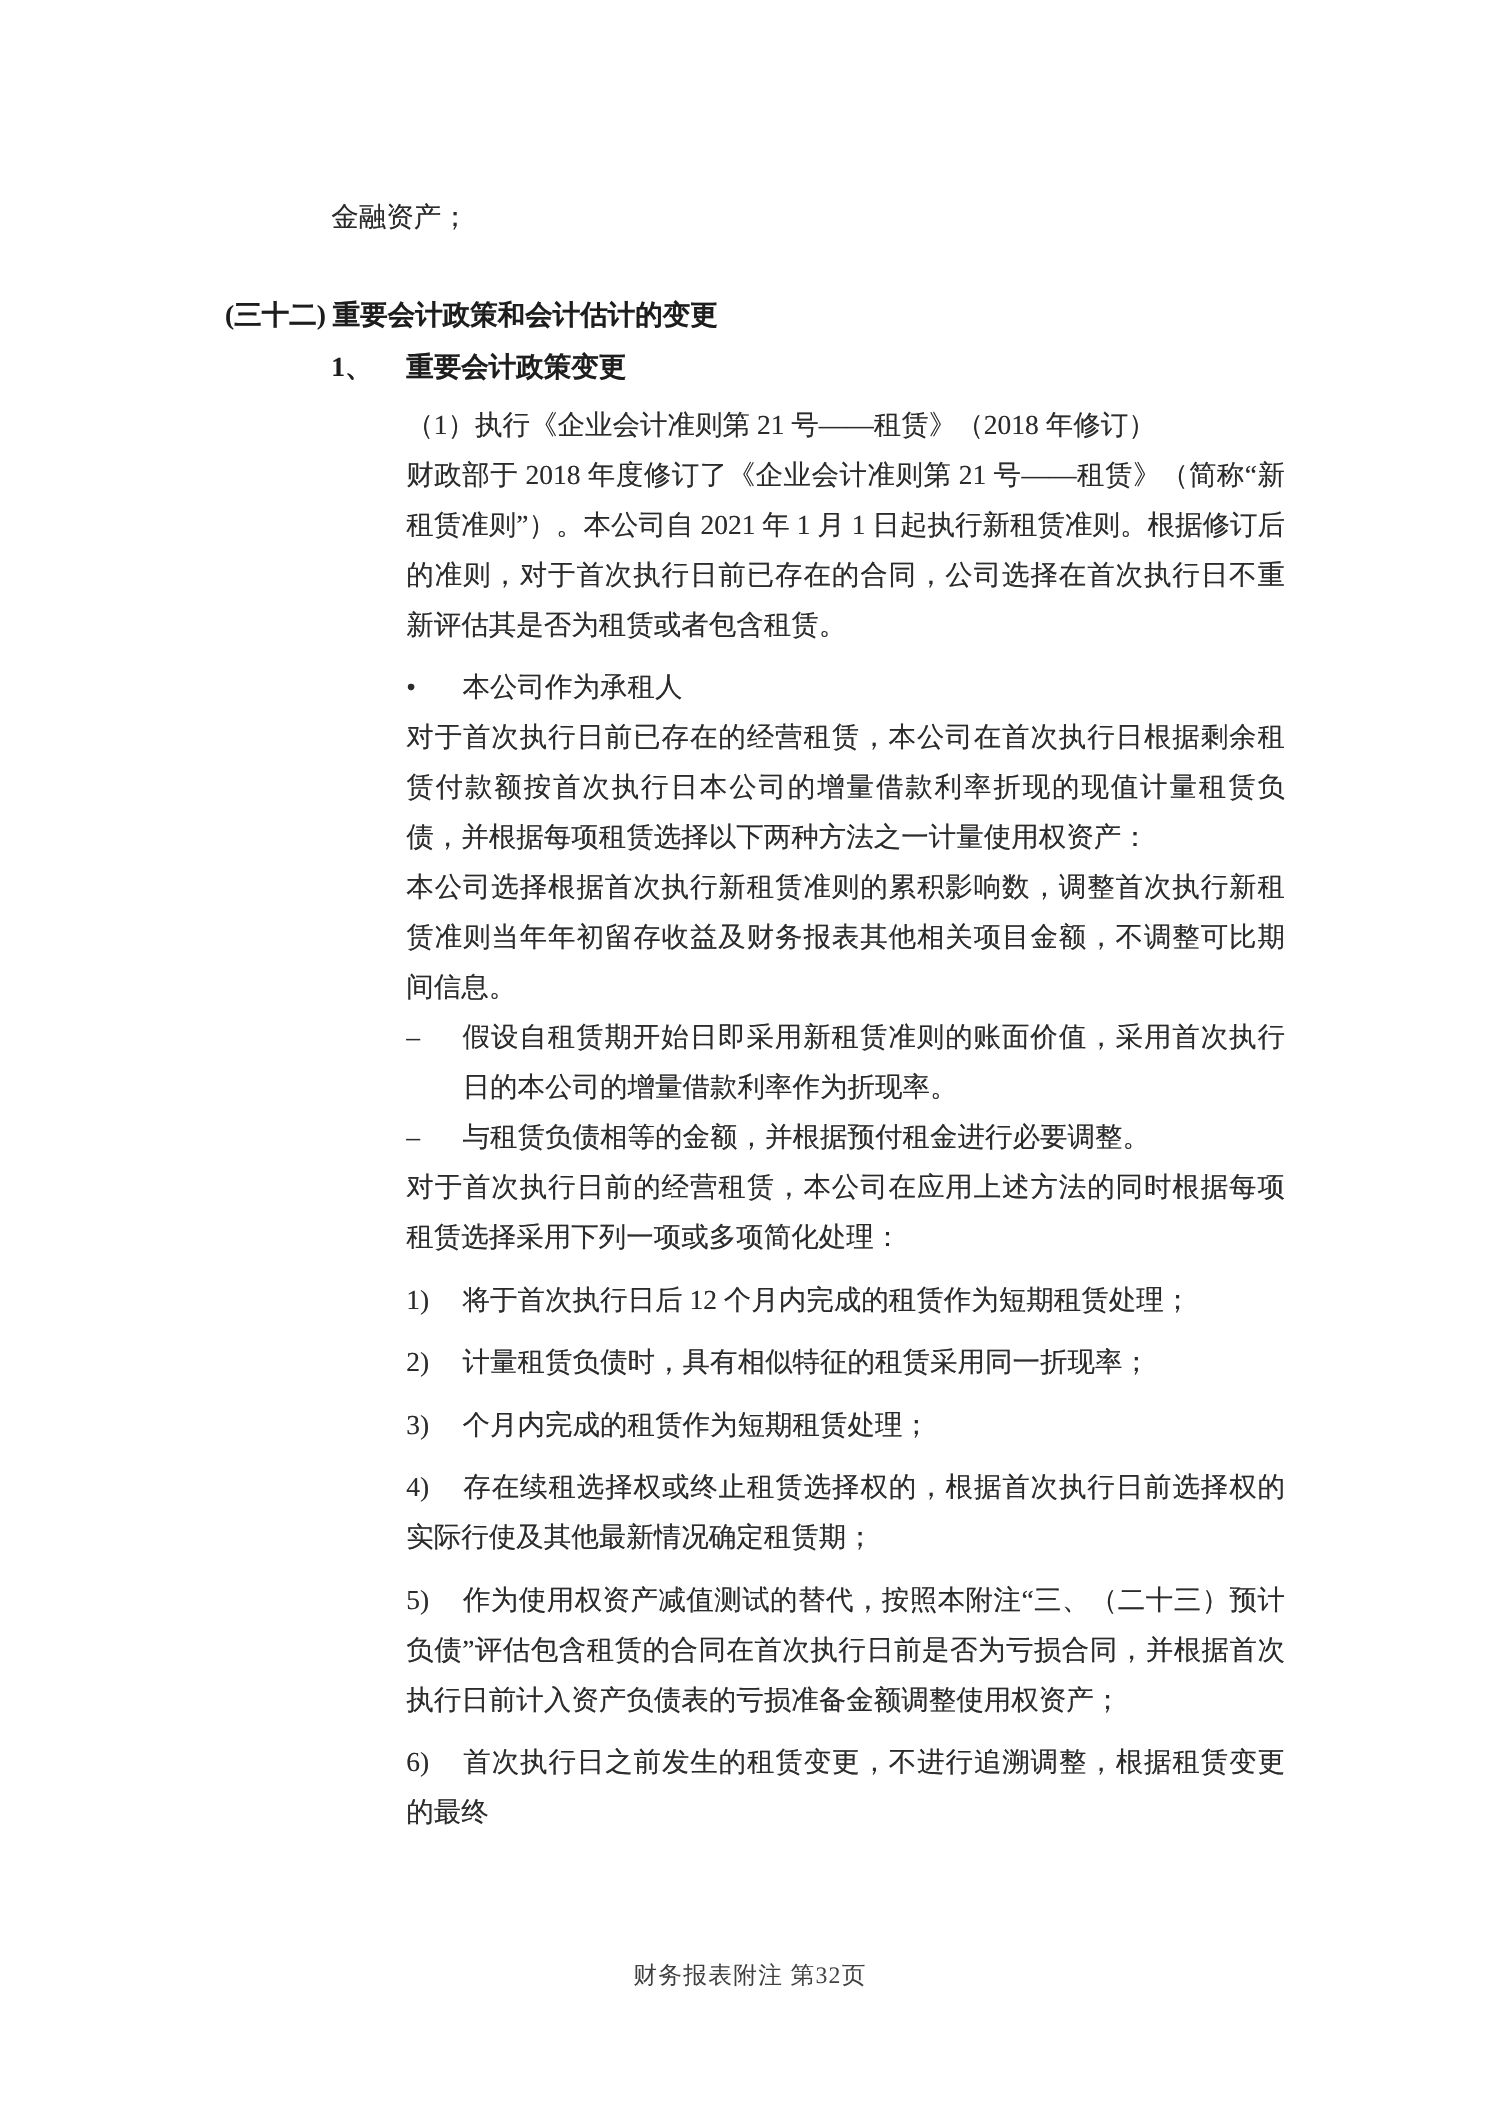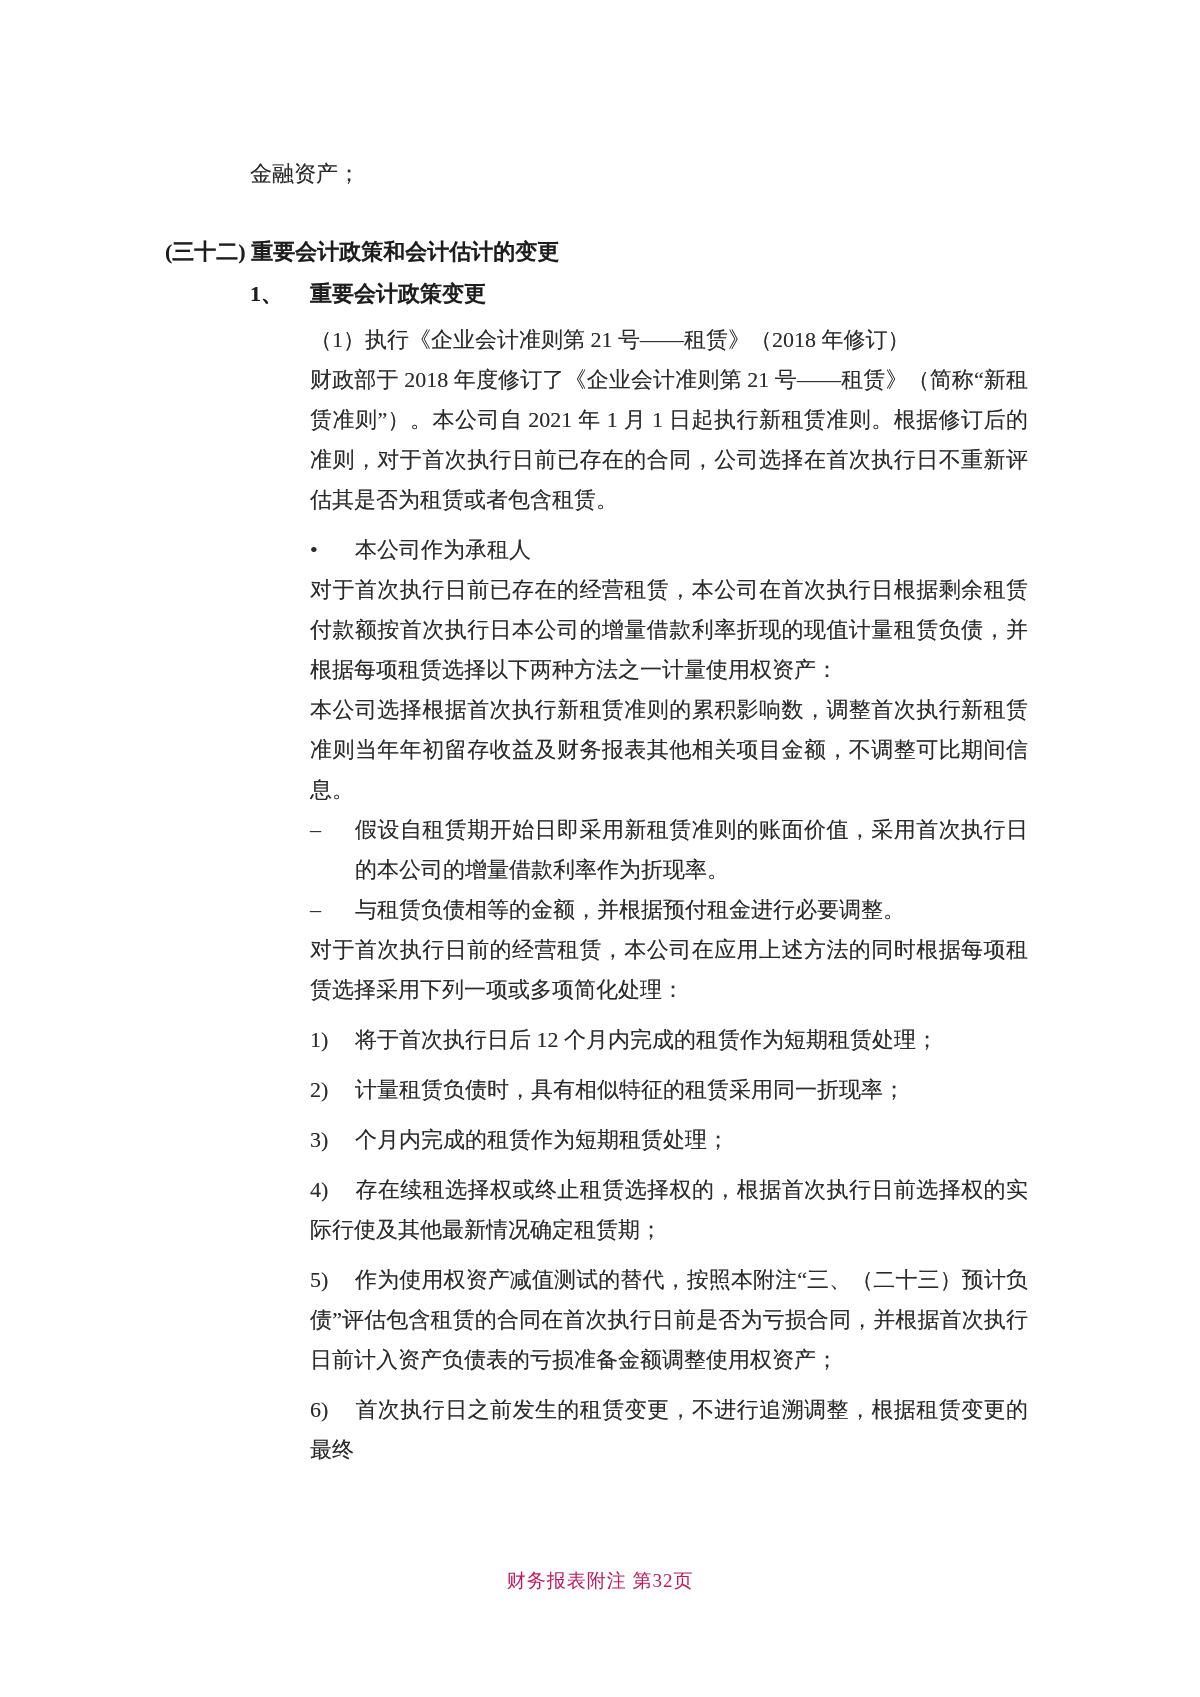--- a/index.html
+++ b/index.html
@@ -11,21 +11,21 @@
     height: 1697px;
     background: #ffffff;
     overflow: hidden;
     font-family: "Liberation Serif", "DejaVu Serif", serif;
     font-size: 22px;
     line-height: 40px;
     color: #2b2b2b;
     text-shadow: 0 0 0.5px rgba(40,40,40,0.45); 
   }
 
-  .content { padding-top: 154px; }
+  .content { padding-top: 154px; padding-left: 15px; }
 
   
   .p-main {
     margin: 0 172px 0 250px;
     text-align: justify;
   }
 
   
   .h1 {
     margin: 38px 172px 0 165px;
@@ -66,21 +66,21 @@
 
   .footer {
     position: absolute;
     left: 0;
     right: 0;
     top: 1568px;
     text-align: center;
     font-size: 19px;
     line-height: 26px;
     letter-spacing: 1px;
-    color: #be185d;
+    color: #404040;
     text-shadow: none;
   }
 </style>
 </head>
 <body>
 
 <div class="page">
   <div class="content">
 
     <div class="p-main">金融资产；</div>

